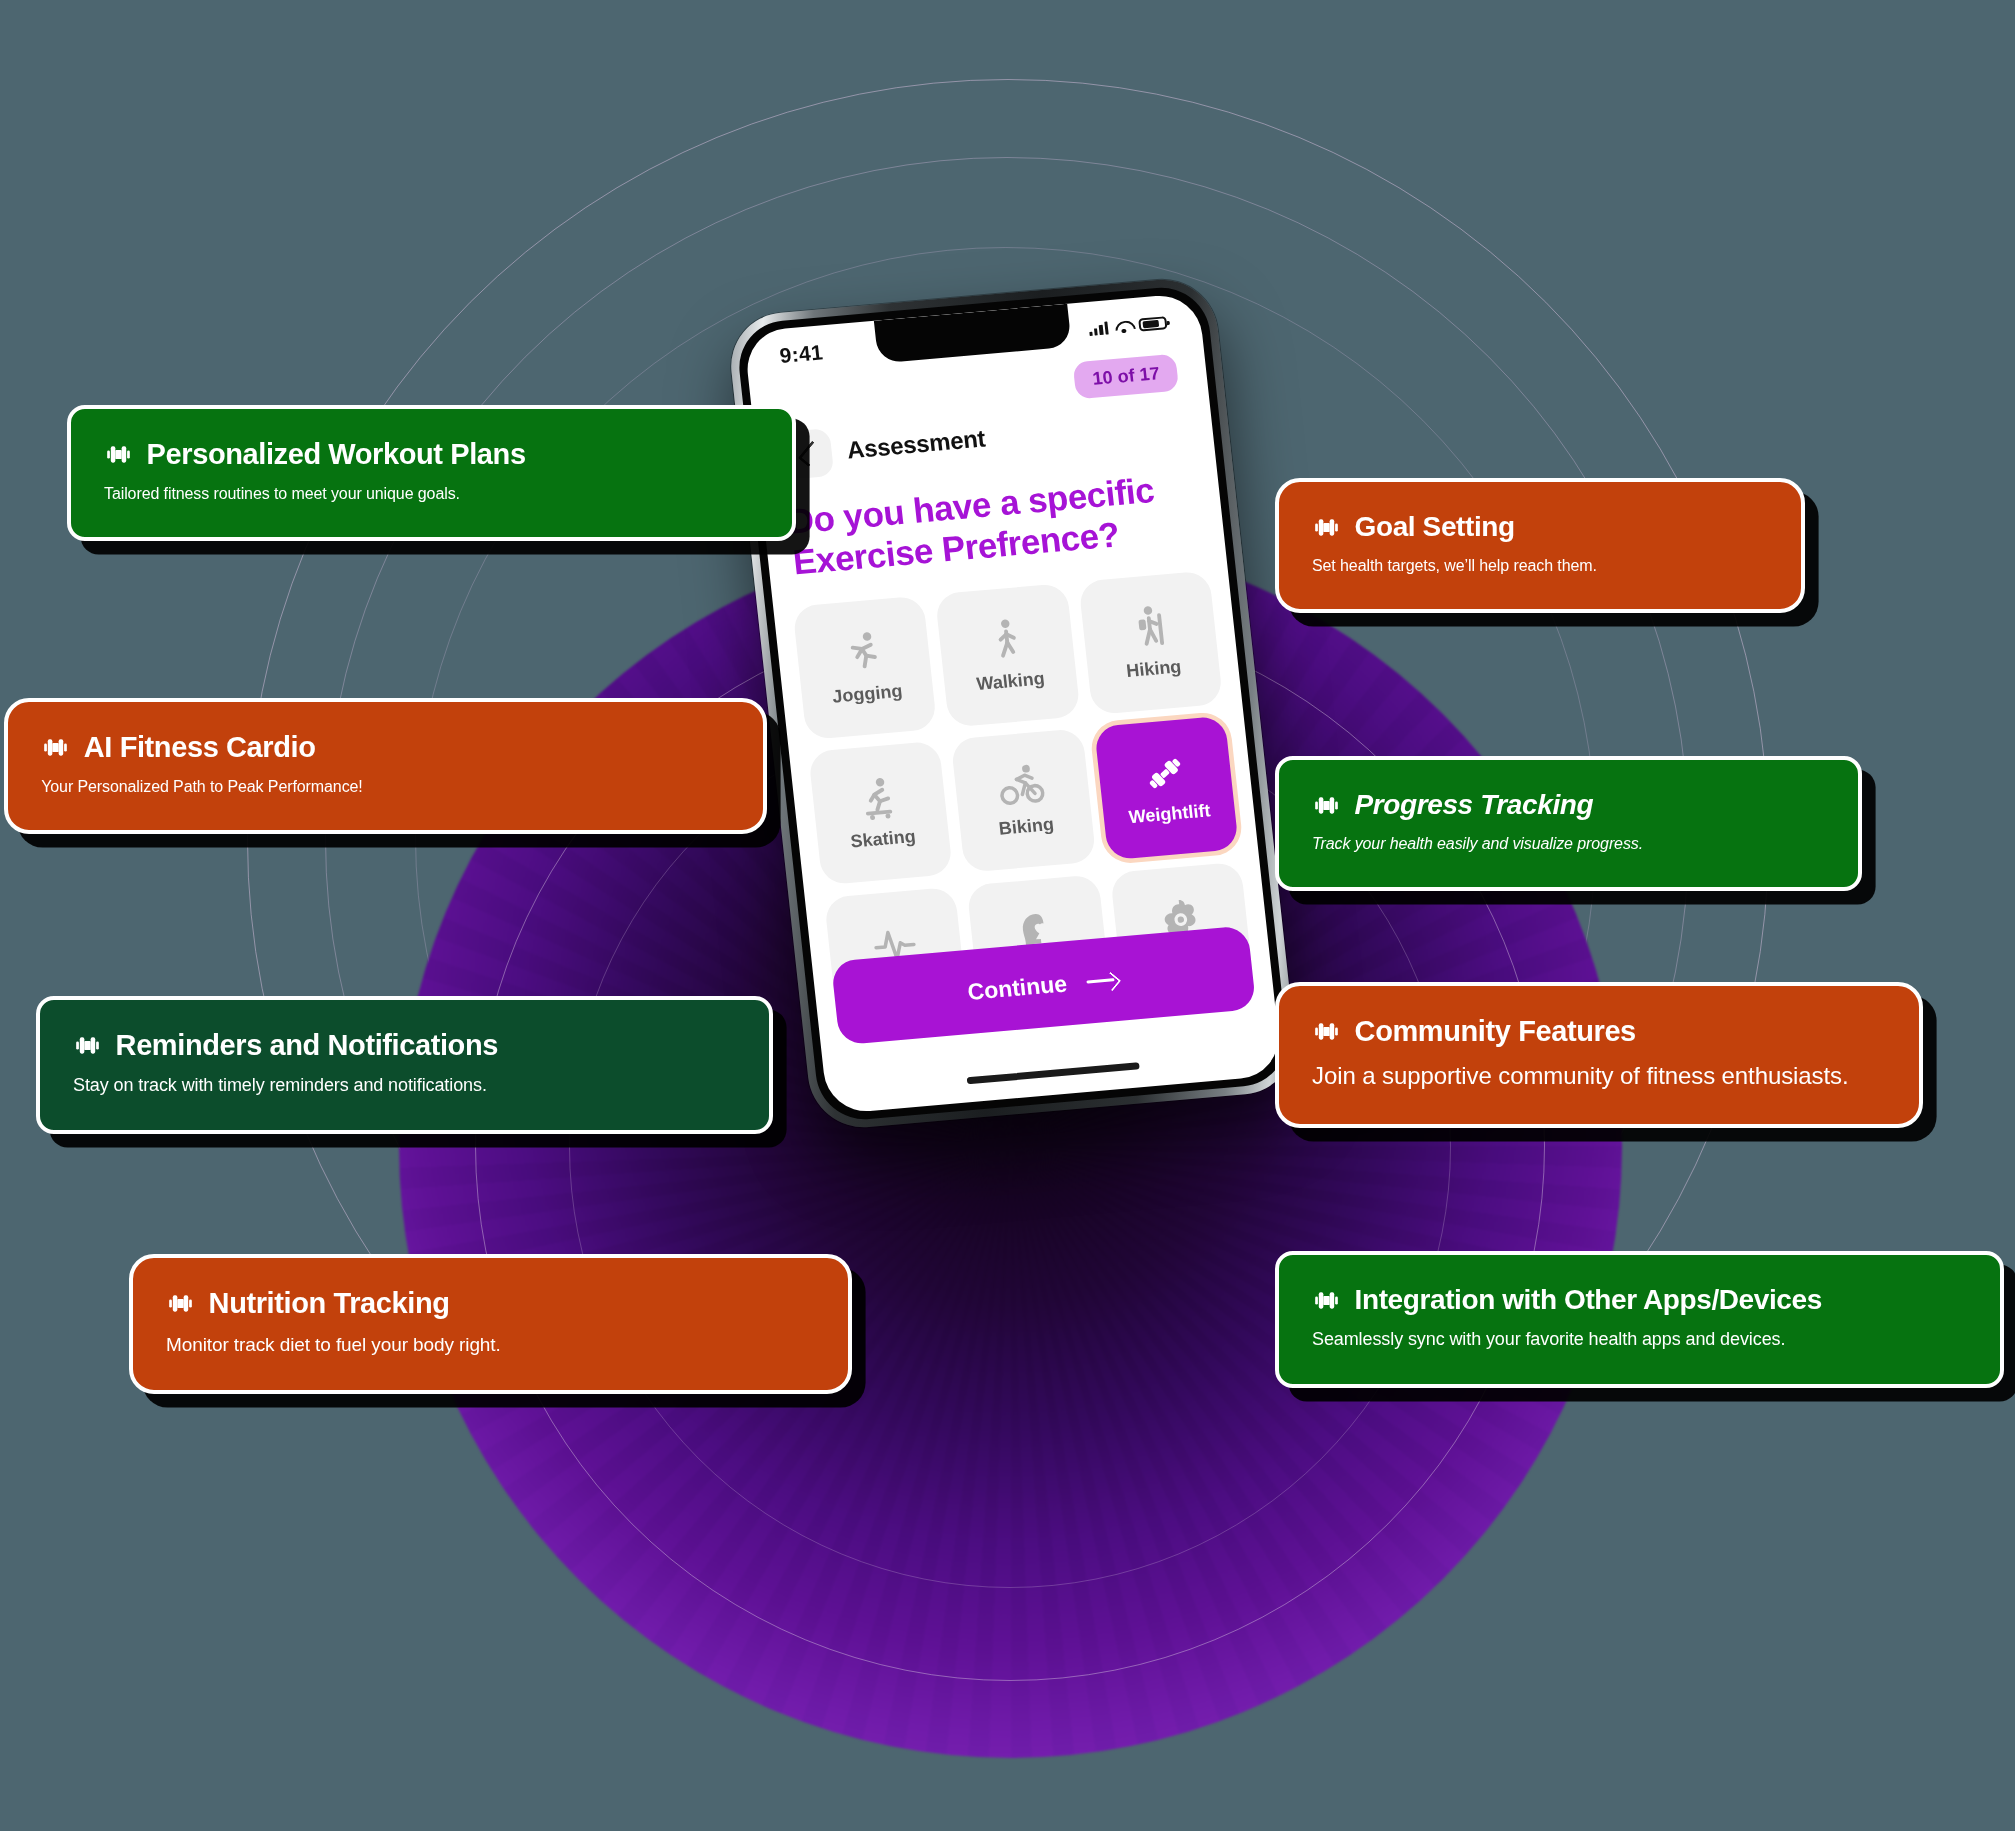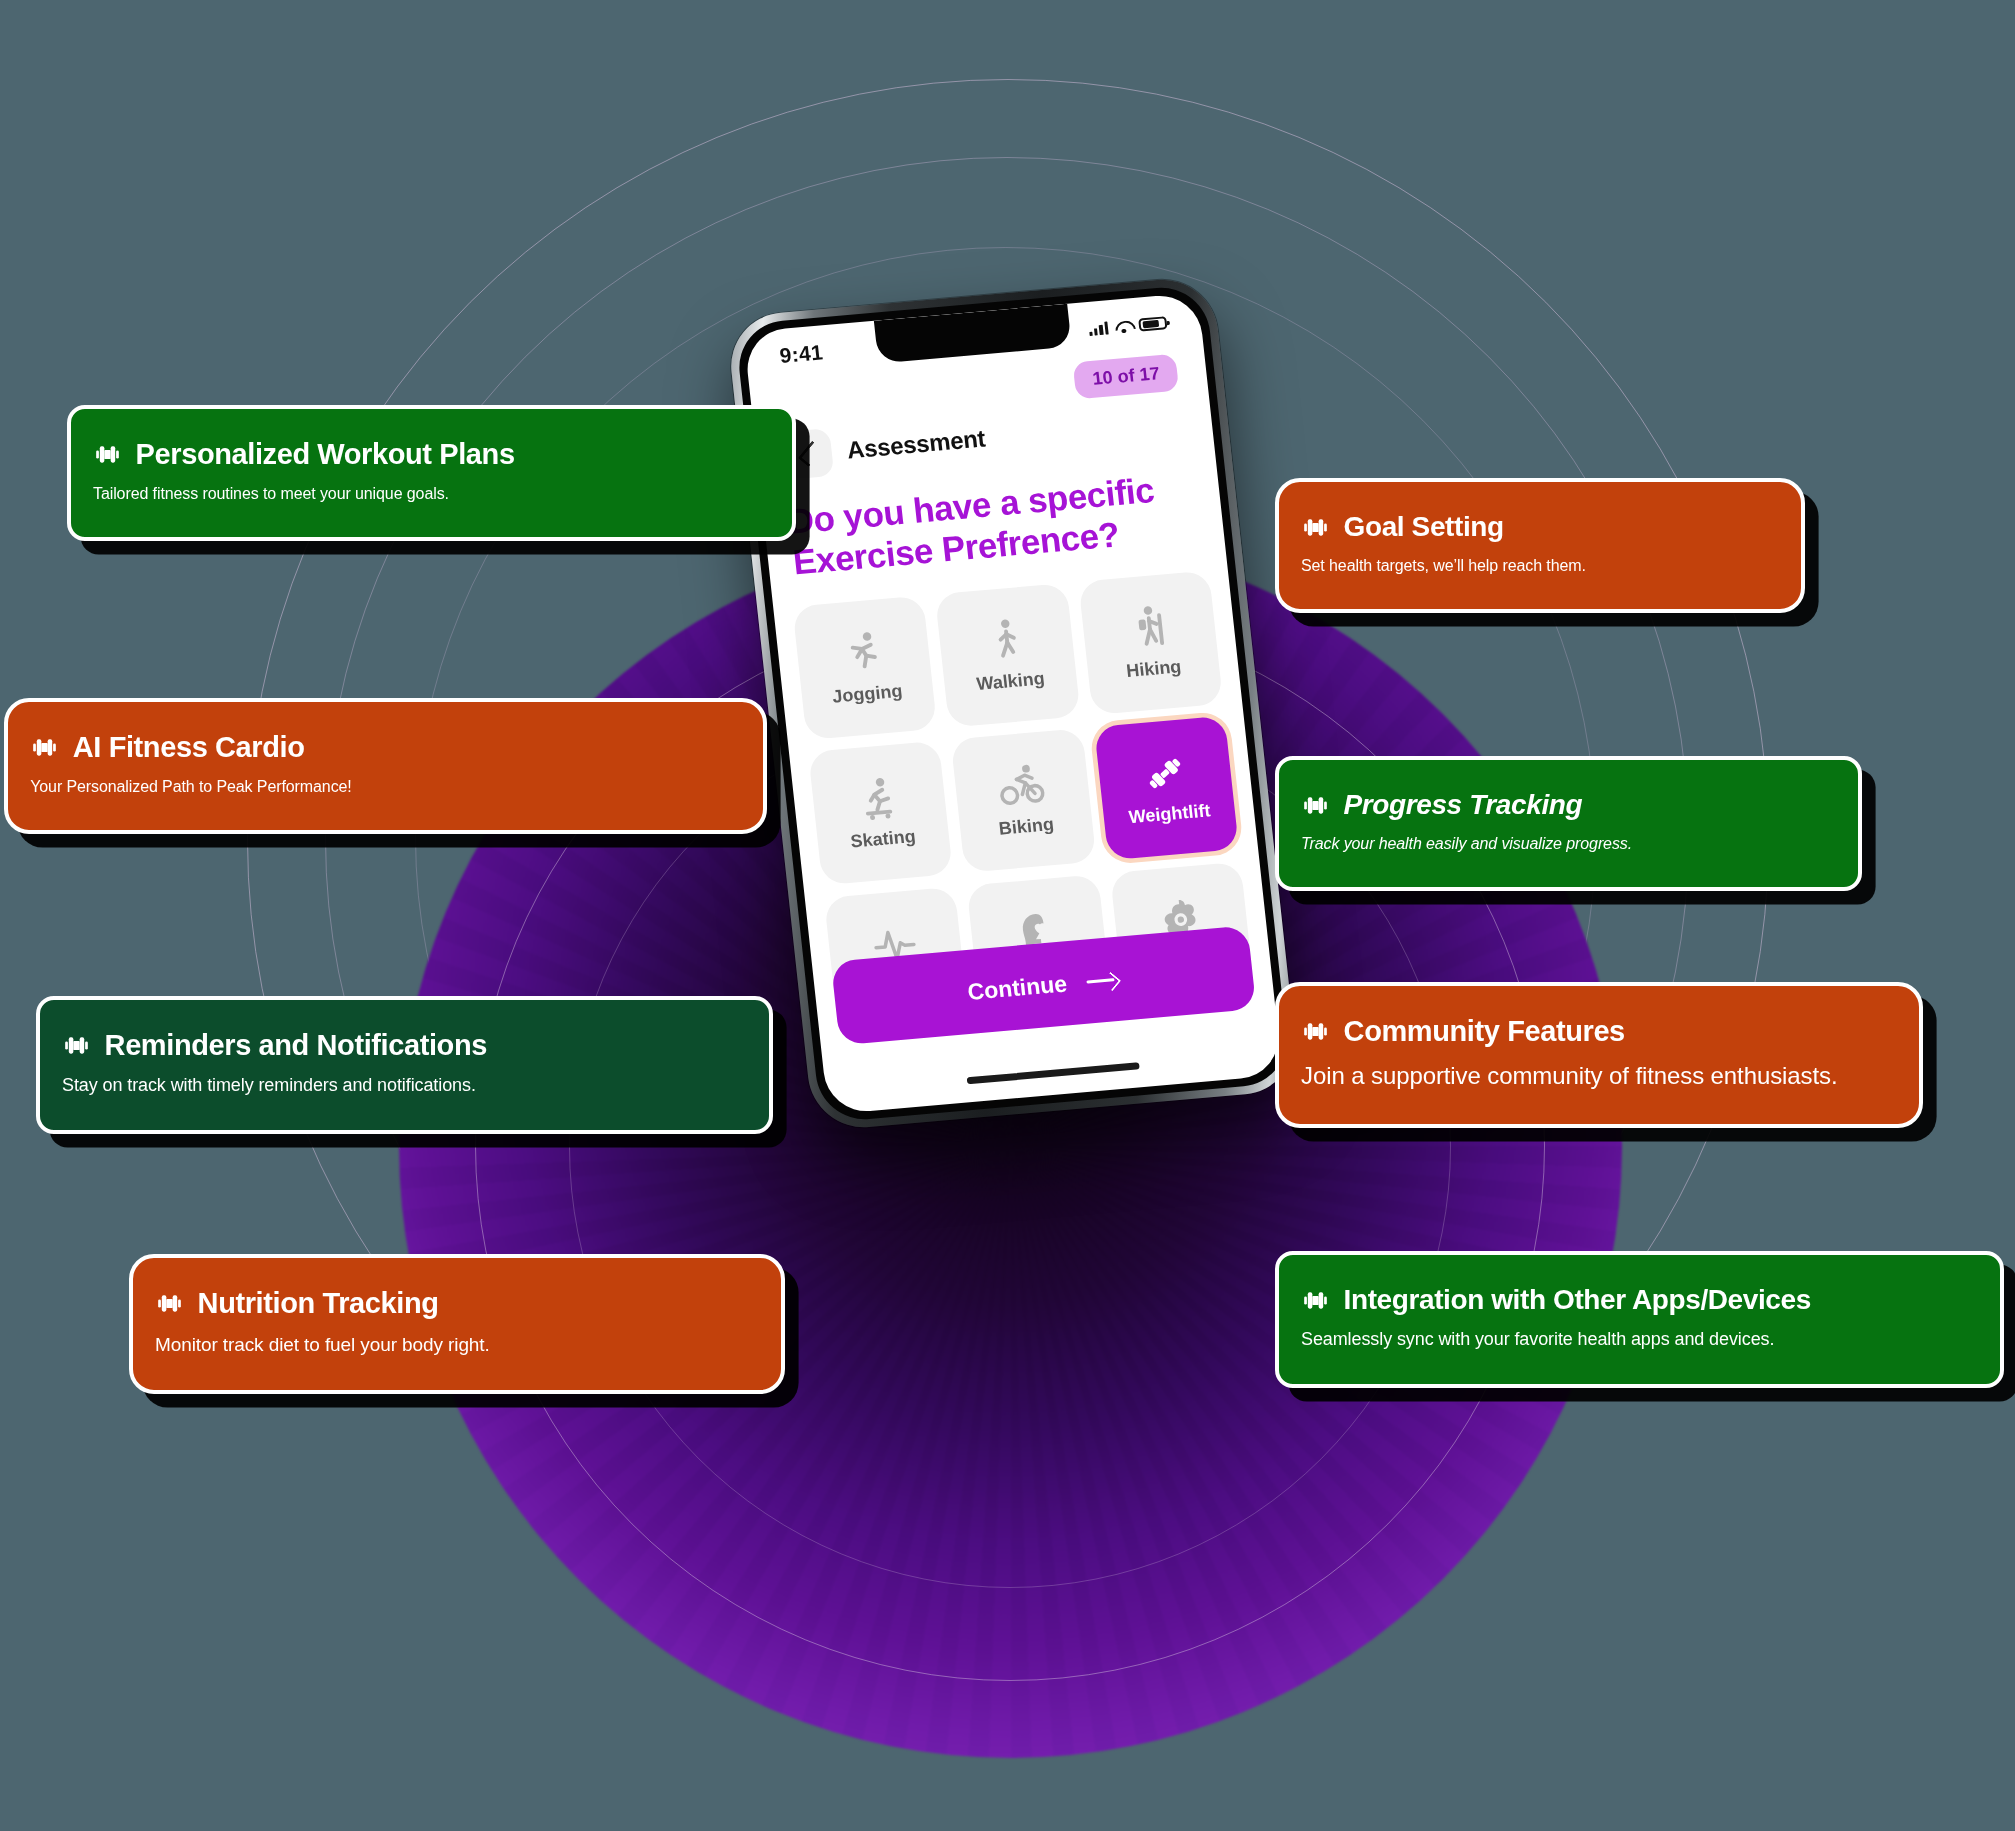--- a/index.html
+++ b/index.html
@@ -208,21 +208,21 @@
   .home-ind {
     position:absolute; bottom:18px; left:50%; transform:translateX(-50%);
     width:173px; height:7.3px; background:#1a1a1a; border-radius:4.2px; z-index:7;
   }
 
   
   .card {
     position:absolute;
     border-radius:18px;
     z-index:30;
-    padding:29px 33px 33px 22px;
+    padding:29px 33px 33px 33px;
     border:4.7px solid #ffffff;
     box-shadow:13.6px 13.6px 0 rgba(0,0,0,.92);
     color:#fff;
   }
   .card .ctitle {
     display:flex; align-items:center; gap:13.6px;
     font-size:29px; font-weight:800; letter-spacing:-0.4px;
     white-space:nowrap;
     margin-bottom:11.5px;
   }
@@ -233,21 +233,21 @@
   .card.green  { background:#067310; }
   .card.dgreen { background:#0c4d2c; }
   .card.black  { background:#c2410c;border-radius:25px; }
 
   .dumbbell { flex:0 0 auto; width:29px; height:29px; color:#fff; }
 
   
   #card-workout      { left:67px;  top:405px;  width:729px; }
   #card-ai           { left:4.2px;    top:698px; width:763px; }
   #card-reminders    { left:36px;   top:996px; width:737px; }
-  #card-nutrition    { left:129px;  top:1254px; width:656px; }
+  #card-nutrition    { left:129px;  top:1254px; width:723px; }
 
   #card-goal         { left:1275px; top:478px;  width:530px; }
   #card-progress     { left:1275px; top:756px; width:587px;font-style:italic; }
   #card-community    { left:1275px; top:982px; width:648px; }
   #card-integration  { left:1275px; top:1251px; width:729px; }
 
   #card-goal .ctitle, #card-progress .ctitle { font-size:28px; }
   #card-community .cdesc, #card-nutrition .cdesc { font-size:19px; }
   #card-ai .cdesc { font-size:16px; }
   #card-reminders .cdesc { font-size:18px; }

